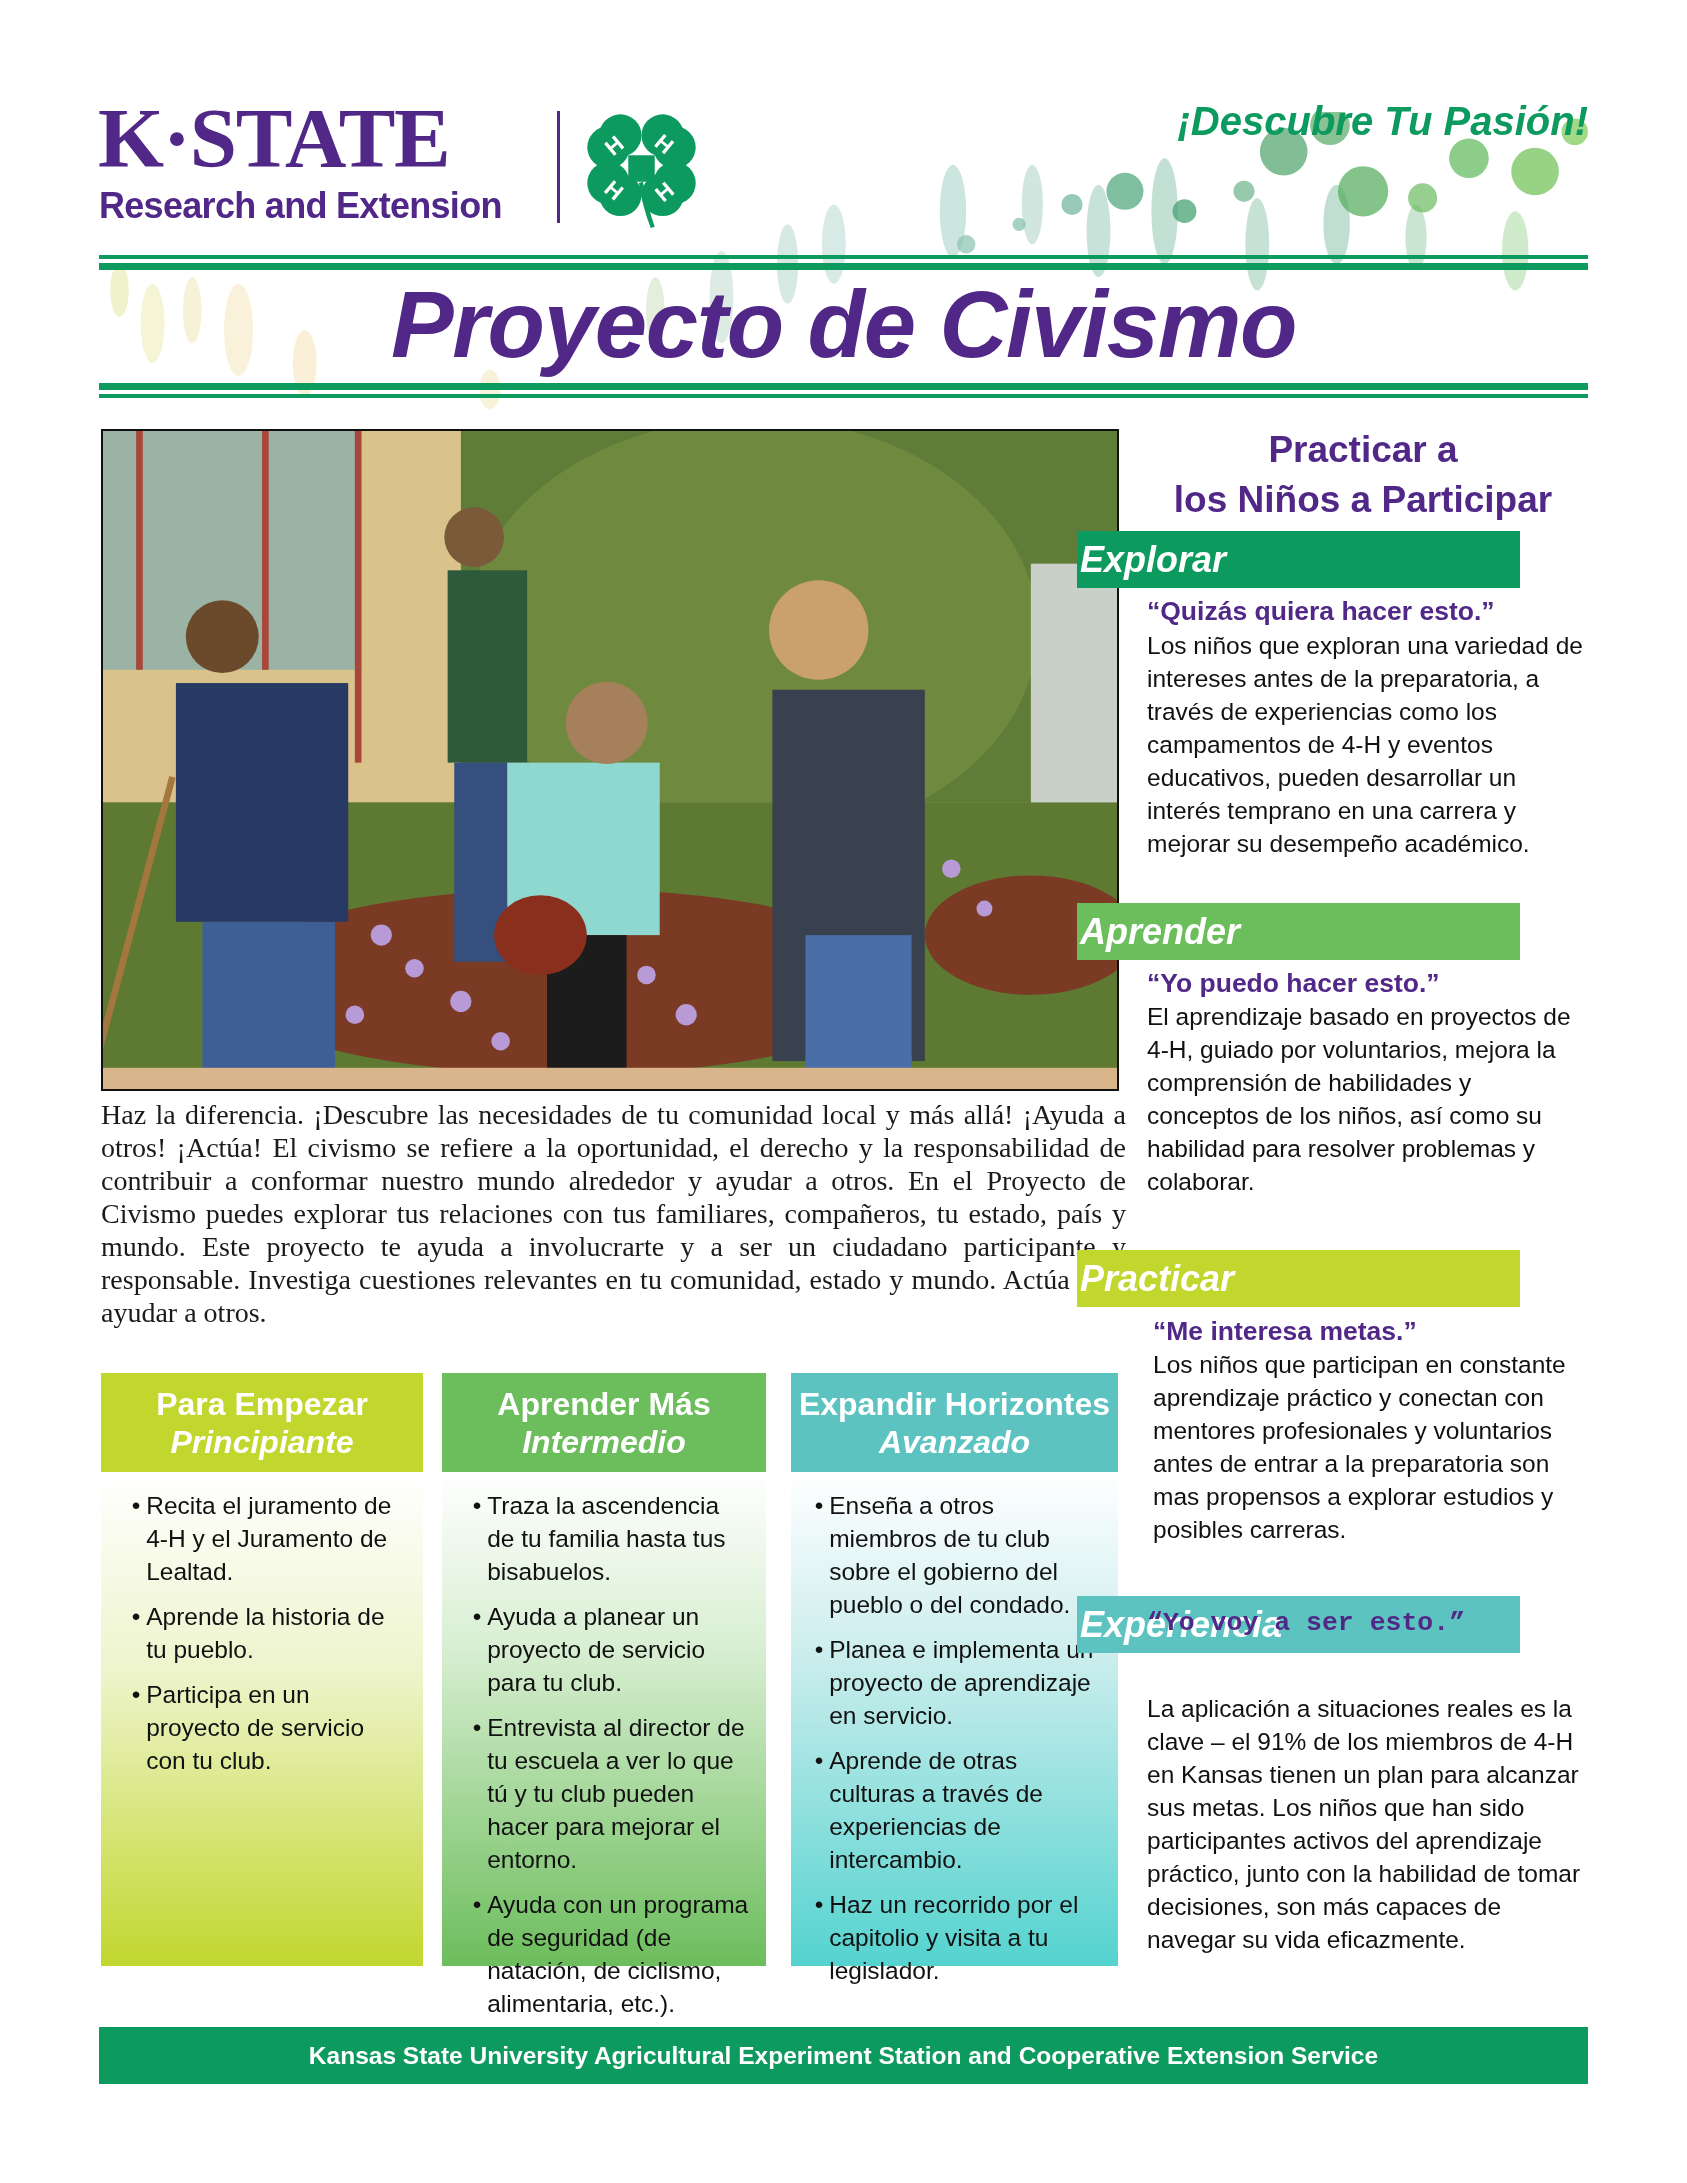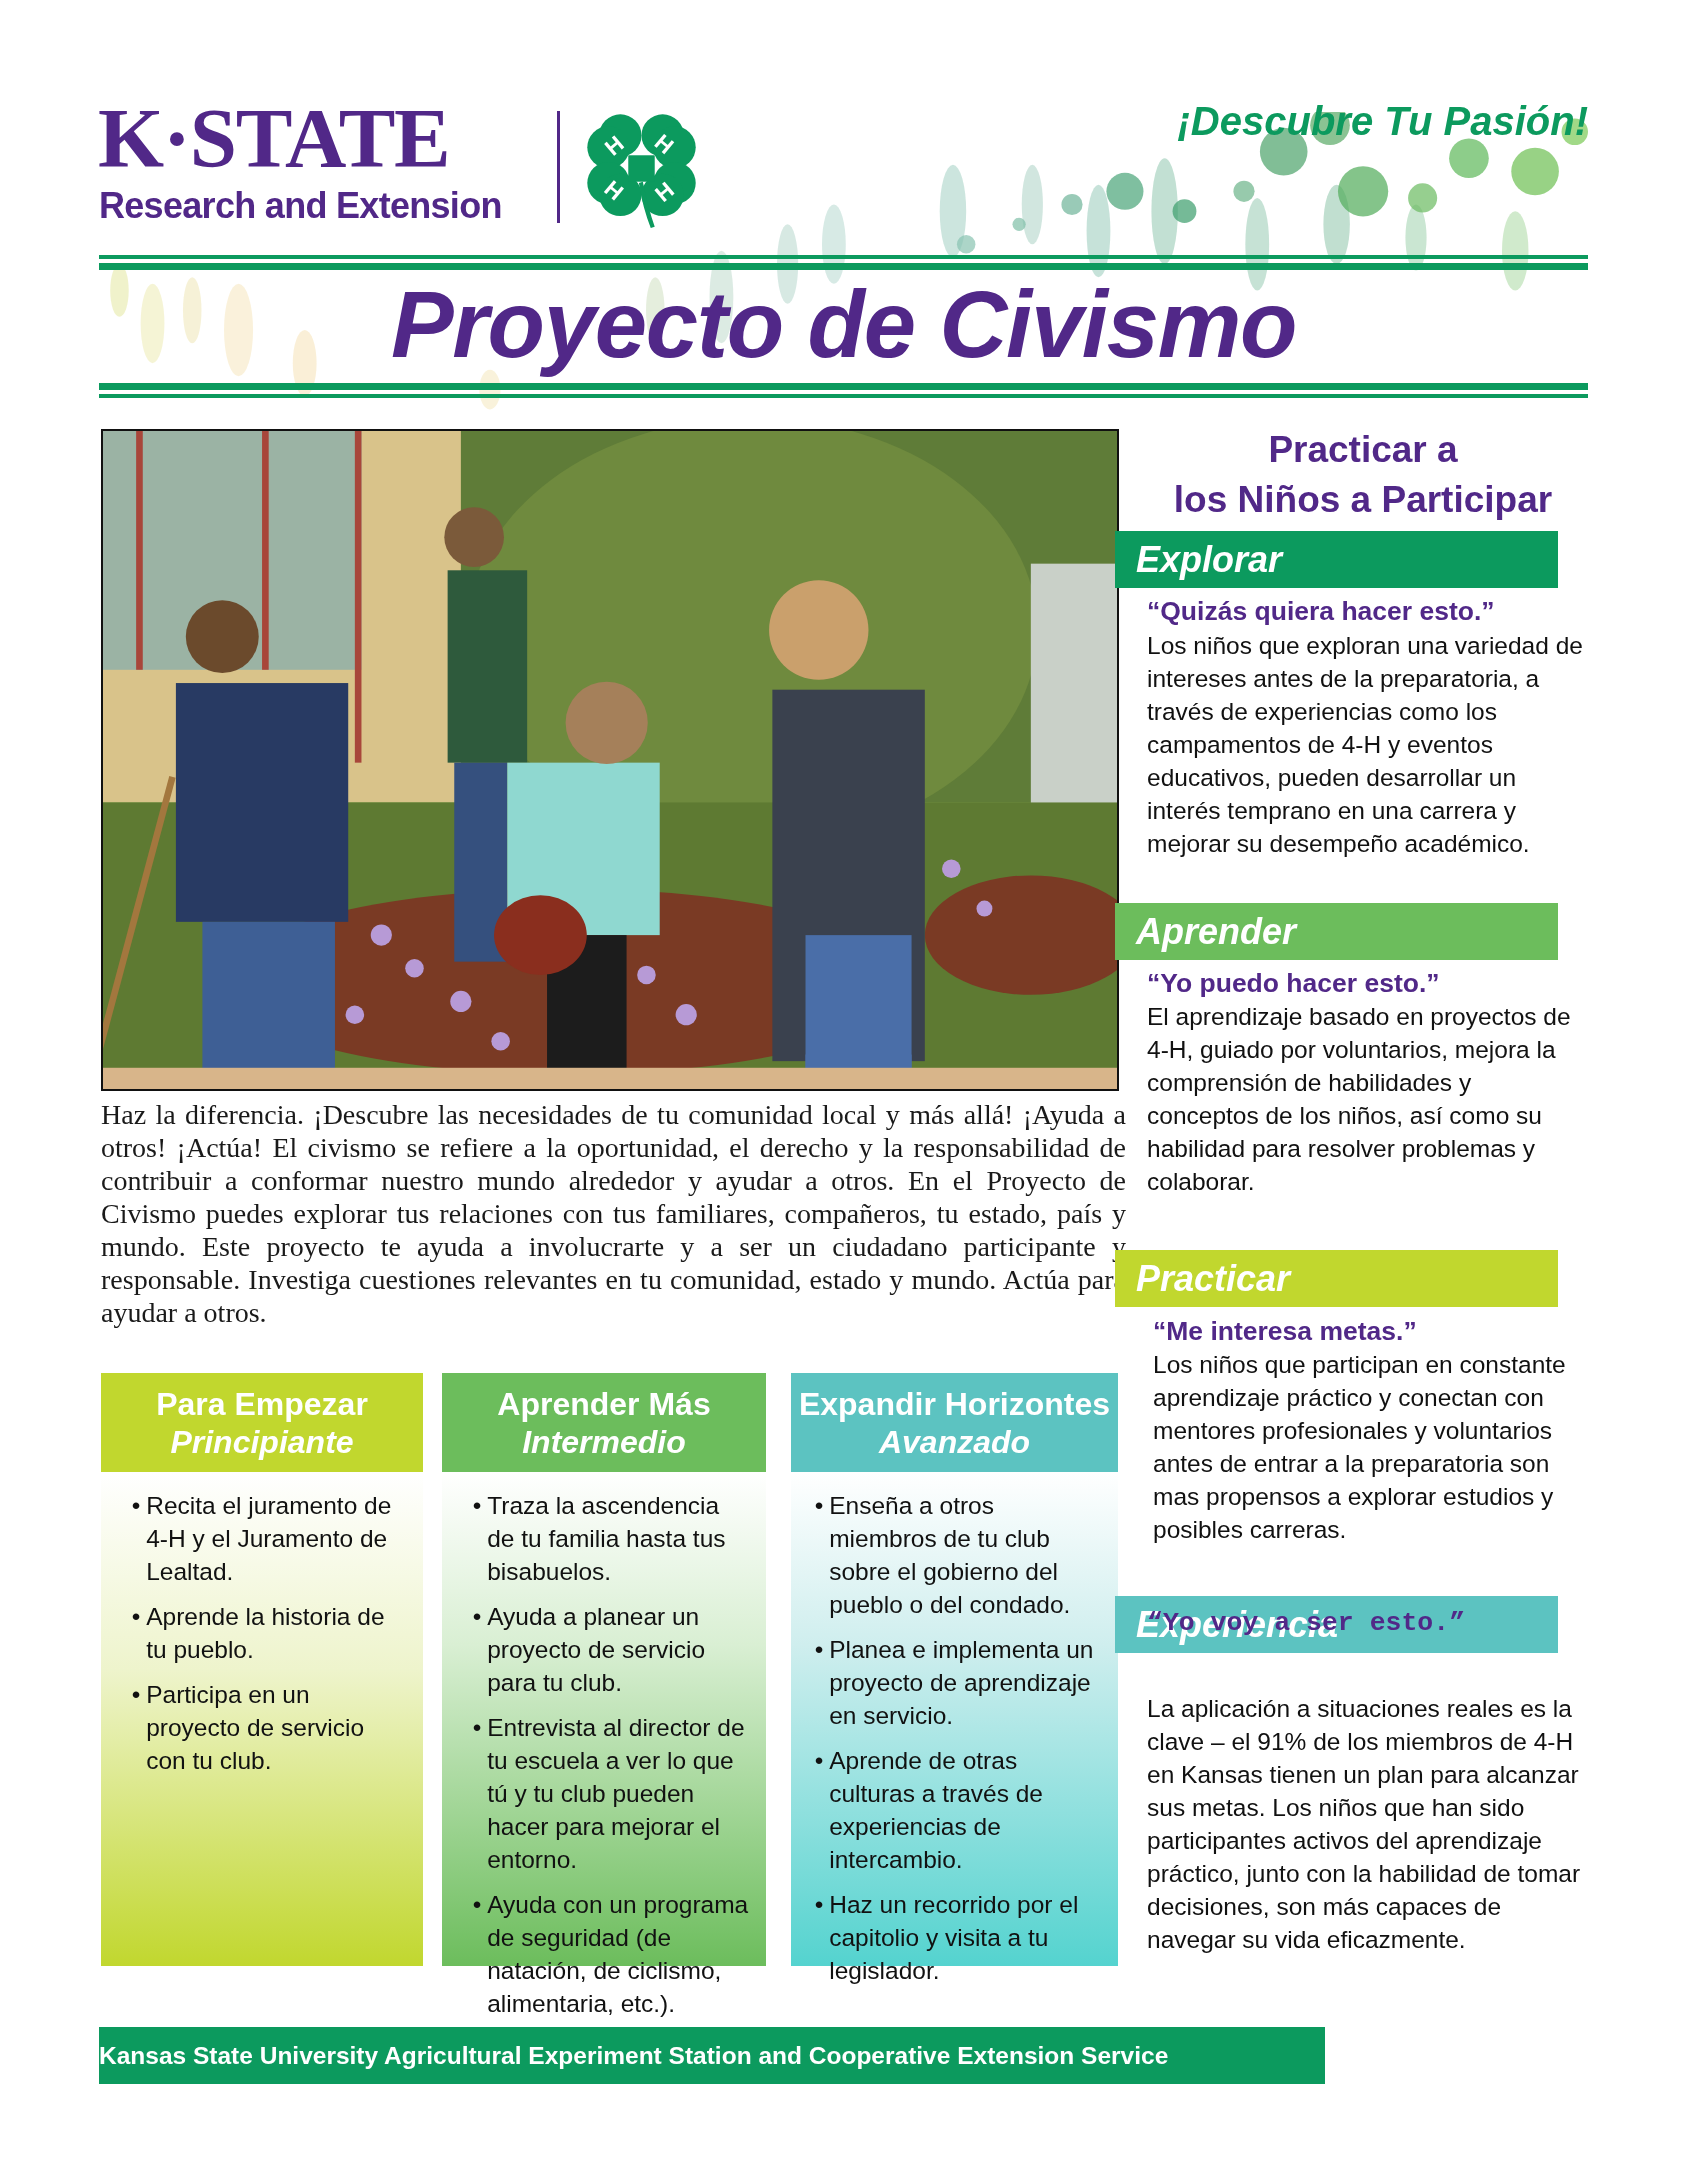--- a/index.html
+++ b/index.html
@@ -29,26 +29,26 @@
     .col-head { height: 99px; display: flex; flex-direction: column; align-items: center; justify-content: center; color: #fff; font-weight: 700; text-align: center; }
     .col-head .t1 { font-size: 32px; line-height: 38px; }
     .col-head .t2 { font-size: 32px; line-height: 38px; font-style: italic; }
     .col-body { height: 494px; padding: 17px 13.2px 0 32px; box-sizing: border-box; }
     .col-body ul { margin: 0; padding: 0; list-style: none; }
     .col-body li { position: relative; padding-left: 13.2px; font-size: 24.5px; line-height: 33px; color: #111; margin-bottom: 12px; }
     .col-body li::before { content: "•"; position: absolute; left: -1.3px; top: 0; }
 
     
     .side-title { left: 1138px; width: 450px; top: 425px; text-align: center; font-weight: 700; font-size: 37px; line-height: 50px; color: #512888; }
-    .side-head { left: 1115px; width: 443px; height: 57px; color: #fff; font-weight: 700; font-style: italic; font-size: 36px; line-height: 57px; padding-left: 21px; box-sizing: border-box; }
+    .side-head { left: 1077px; width: 443px; height: 57px; color: #fff; font-weight: 700; font-style: italic; font-size: 36px; line-height: 57px; padding-left: 3px; box-sizing: border-box; }
     .side-quote { left: 1147px; width: 441px; font-weight: 700; font-size: 26.5px; line-height: 33px; color: #512888; }
     .side-text { left: 1147px; width: 441px; font-size: 24.5px; line-height: 33px; color: #111; }
 
     
-    .footer { left: 99px; top: 2027px; width: 1226px; height: 57px; background: #0c9a5e; color: #fff; font-weight: 700; font-size: 24.5px; line-height: 57px; }
+    .footer { left: 99px; top: 2027px; width: 1489px; height: 57px; background: #0c9a5e; color: #fff; font-weight: 700; font-size: 24.5px; line-height: 57px; text-align: center; }
   </style>
 </head>
 <body>
 
 <svg class="abs bubbles" viewBox="0 0 2260 460" preserveAspectRatio="none">
   <g opacity="0.35">
     <ellipse cx="40" cy="270" rx="14" ry="40" fill="#d6dc6c"></ellipse>
     <ellipse cx="90" cy="320" rx="18" ry="60" fill="#e4e08a"></ellipse>
     <ellipse cx="150" cy="300" rx="14" ry="50" fill="#e6d98e"></ellipse>
     <ellipse cx="220" cy="330" rx="22" ry="70" fill="#f2d99a"></ellipse>

